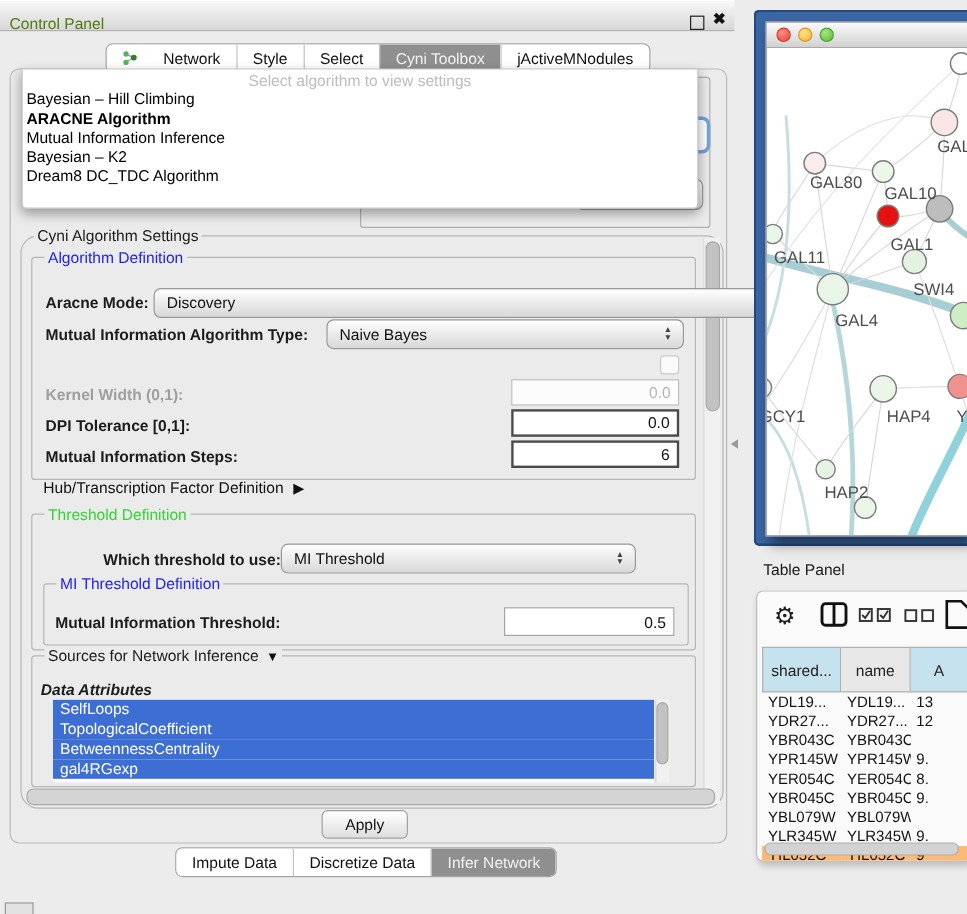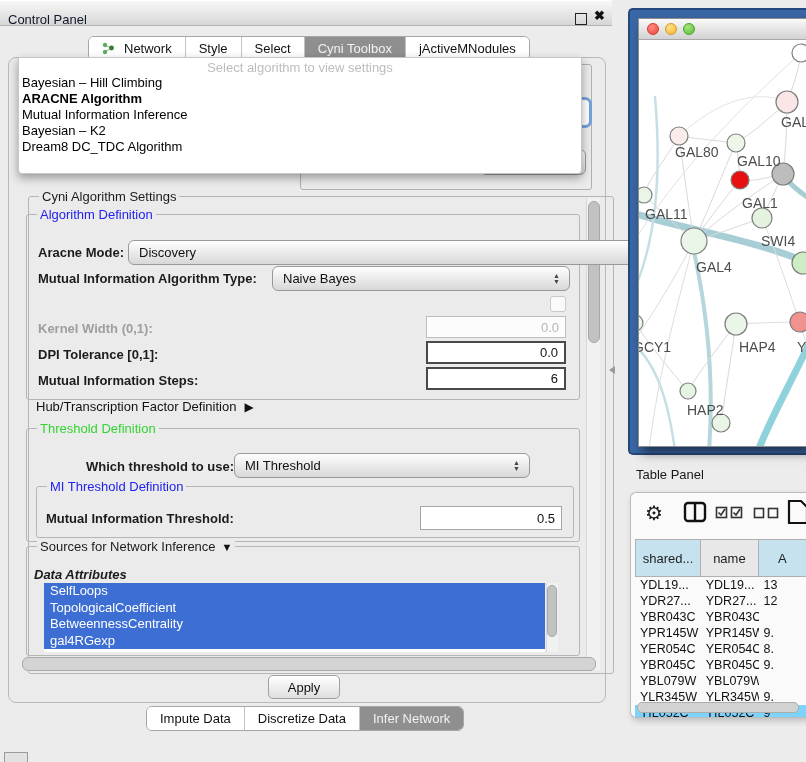--- a/index.html
+++ b/index.html
@@ -1,24 +1,24 @@
 <!DOCTYPE html>
 <html><head>
 <meta charset="utf-8">
 <style>
   html,body{margin:0;padding:0;background:#ececec;font-family:"Liberation Sans",sans-serif;}
   #root{position:relative;width:806px;height:762px;overflow:hidden;background:#ececec;}
   .abs{position:absolute;}
   
   #cp-titlebar{left:0;top:8;width:612px;height:24px;background:linear-gradient(#f8f8f8,#d6d6d6);border-bottom:1px solid #b3b3b3;border-top:1px solid #fff;}
-  #cp-title{left:8px;top:12px;font-size:13px;color:#0f172a;}
+  #cp-title{left:8px;top:12px;font-size:13px;color:#4d7c0f;}
   #float-btn{left:575px;top:13px;width:10px;height:10px;border:1.5px solid #222;background:transparent;}
   #close-btn{left:594px;top:8px;font-size:13px;font-weight:bold;color:#111;}
   .tabstrip{display:flex;border:1px solid #a6a6a6;border-radius:6px;overflow:hidden;background:#fff;height:23px;}
-  .tab{display:flex;align-items:center;gap:9px;padding:0 13px;font-size:13px;color:#111;border-left:1px solid #c3c3c3;background:#fff;white-space:nowrap;}
+  .tab{display:flex;align-items:center;gap:21px;padding:0 13px;font-size:13px;color:#111;border-left:1px solid #c3c3c3;background:#fff;white-space:nowrap;}
   .tab:first-child{border-left:none;}
   .tab.sel{background:#8f8f8f;color:#f2f2f2;}
   #main-tabs{left:88px;top:36px;}
   #bottom-tabs{left:146px;top:706px;}
   #cp-panel{left:8px;top:57px;width:596px;height:644px;border:1px solid #b9b9b9;border-radius:8px;background:#ebebeb;}
   
   #frag-group{left:300px;top:64px;width:290px;height:124px;border:1px solid #b0b0b0;border-radius:3px;z-index:4;}
   #frag-combo-blue{left:470px;top:97px;width:116px;height:25px;border:3px solid #74a2da;border-radius:7px;background:#fff;z-index:5;}
   #frag-combo2{left:480px;top:149px;width:104px;height:24px;border:1px solid #999;border-radius:6px;background:linear-gradient(#fdfdfd,#d9d9d9);z-index:5;}
   
@@ -63,21 +63,21 @@
   #tp-window{left:630px;top:492px;width:176px;height:224px;background:#fafafa;border:1px solid #bcbcbc;border-right:none;border-radius:6px 0 0 6px;box-shadow:2px 3px 6px rgba(0,0,0,.2);overflow:hidden;}
   #tp-toolbar{left:0;top:0;width:100%;height:46px;}
   #gear-ic{left:14px;top:8px;font-size:20px;color:#1d1d1d;}
   #tp-table{left:4px;top:46px;width:172px;}
   .th-row,.tr-row{display:flex;}
   .th{height:38px;box-sizing:border-box;border:1px solid #b0b0b0;border-left:none;font-size:13px;color:#222;display:flex;align-items:center;justify-content:center;}
   .th:first-child{border-left:1px solid #b0b0b0;}
   .th.hl{background:#c7e2ef;}
   .th.plain{background:#e8e8e8;}
   .td{height:16px;font-size:12.5px;color:#111;padding-left:5px;box-sizing:border-box;white-space:nowrap;overflow:hidden;display:flex;align-items:center;}
-  .tr-row.sel .td{background:#7dd3fc;}
+  .tr-row.sel .td{background:#fdba74;}
   #tp-hscroll{left:4px;top:208px;width:166px;height:11px;}
   #tp-hthumb{width:160px;height:9px;margin:1px 0 0 2px;background:#d2d2d2;border:1px solid #adadad;border-radius:5px;}
   svg text{font-family:"Liberation Sans",sans-serif;}
 </style>
 </head>
 <body>
 
 <div id="root">
 
   <div class="abs" id="cp-titlebar"></div>
@@ -120,21 +120,21 @@
     <div id="algo-placeholder">Select algorithm to view settings</div>
     <div id="algo-popup-list">
         <div class="popup-item">Bayesian – Hill Climbing</div>
         <div class="popup-item bold">ARACNE Algorithm</div>
         <div class="popup-item">Mutual Information Inference</div>
         <div class="popup-item">Bayesian – K2</div>
         <div class="popup-item">Dream8 DC_TDC Algorithm</div>
       </div>
   </div>
 
-  <div class="abs group" style="left:28px;top:196px;width:584px;height:476px;">
+  <div class="abs group" style="left:17px;top:196px;width:584px;height:476px;border-radius:15px;">
     <span class="group-label" style="color:#1c1c1c;">Cyni Algorithm Settings</span>
   </div>
 
   <div class="abs sb-track-v" style="left:586px;top:198px;width:13px;height:472px;"></div>
   <div class="abs sb-thumb" style="left:587.5px;top:201px;width:10px;height:140px;"></div>
 
   <div class="abs group" style="left:26px;top:214px;width:552px;height:184px;">
     <span class="group-label blue">Algorithm Definition</span>
   </div>
   <div class="abs flabel" style="left:38px;top:245px;">Aracne Mode:</div>

